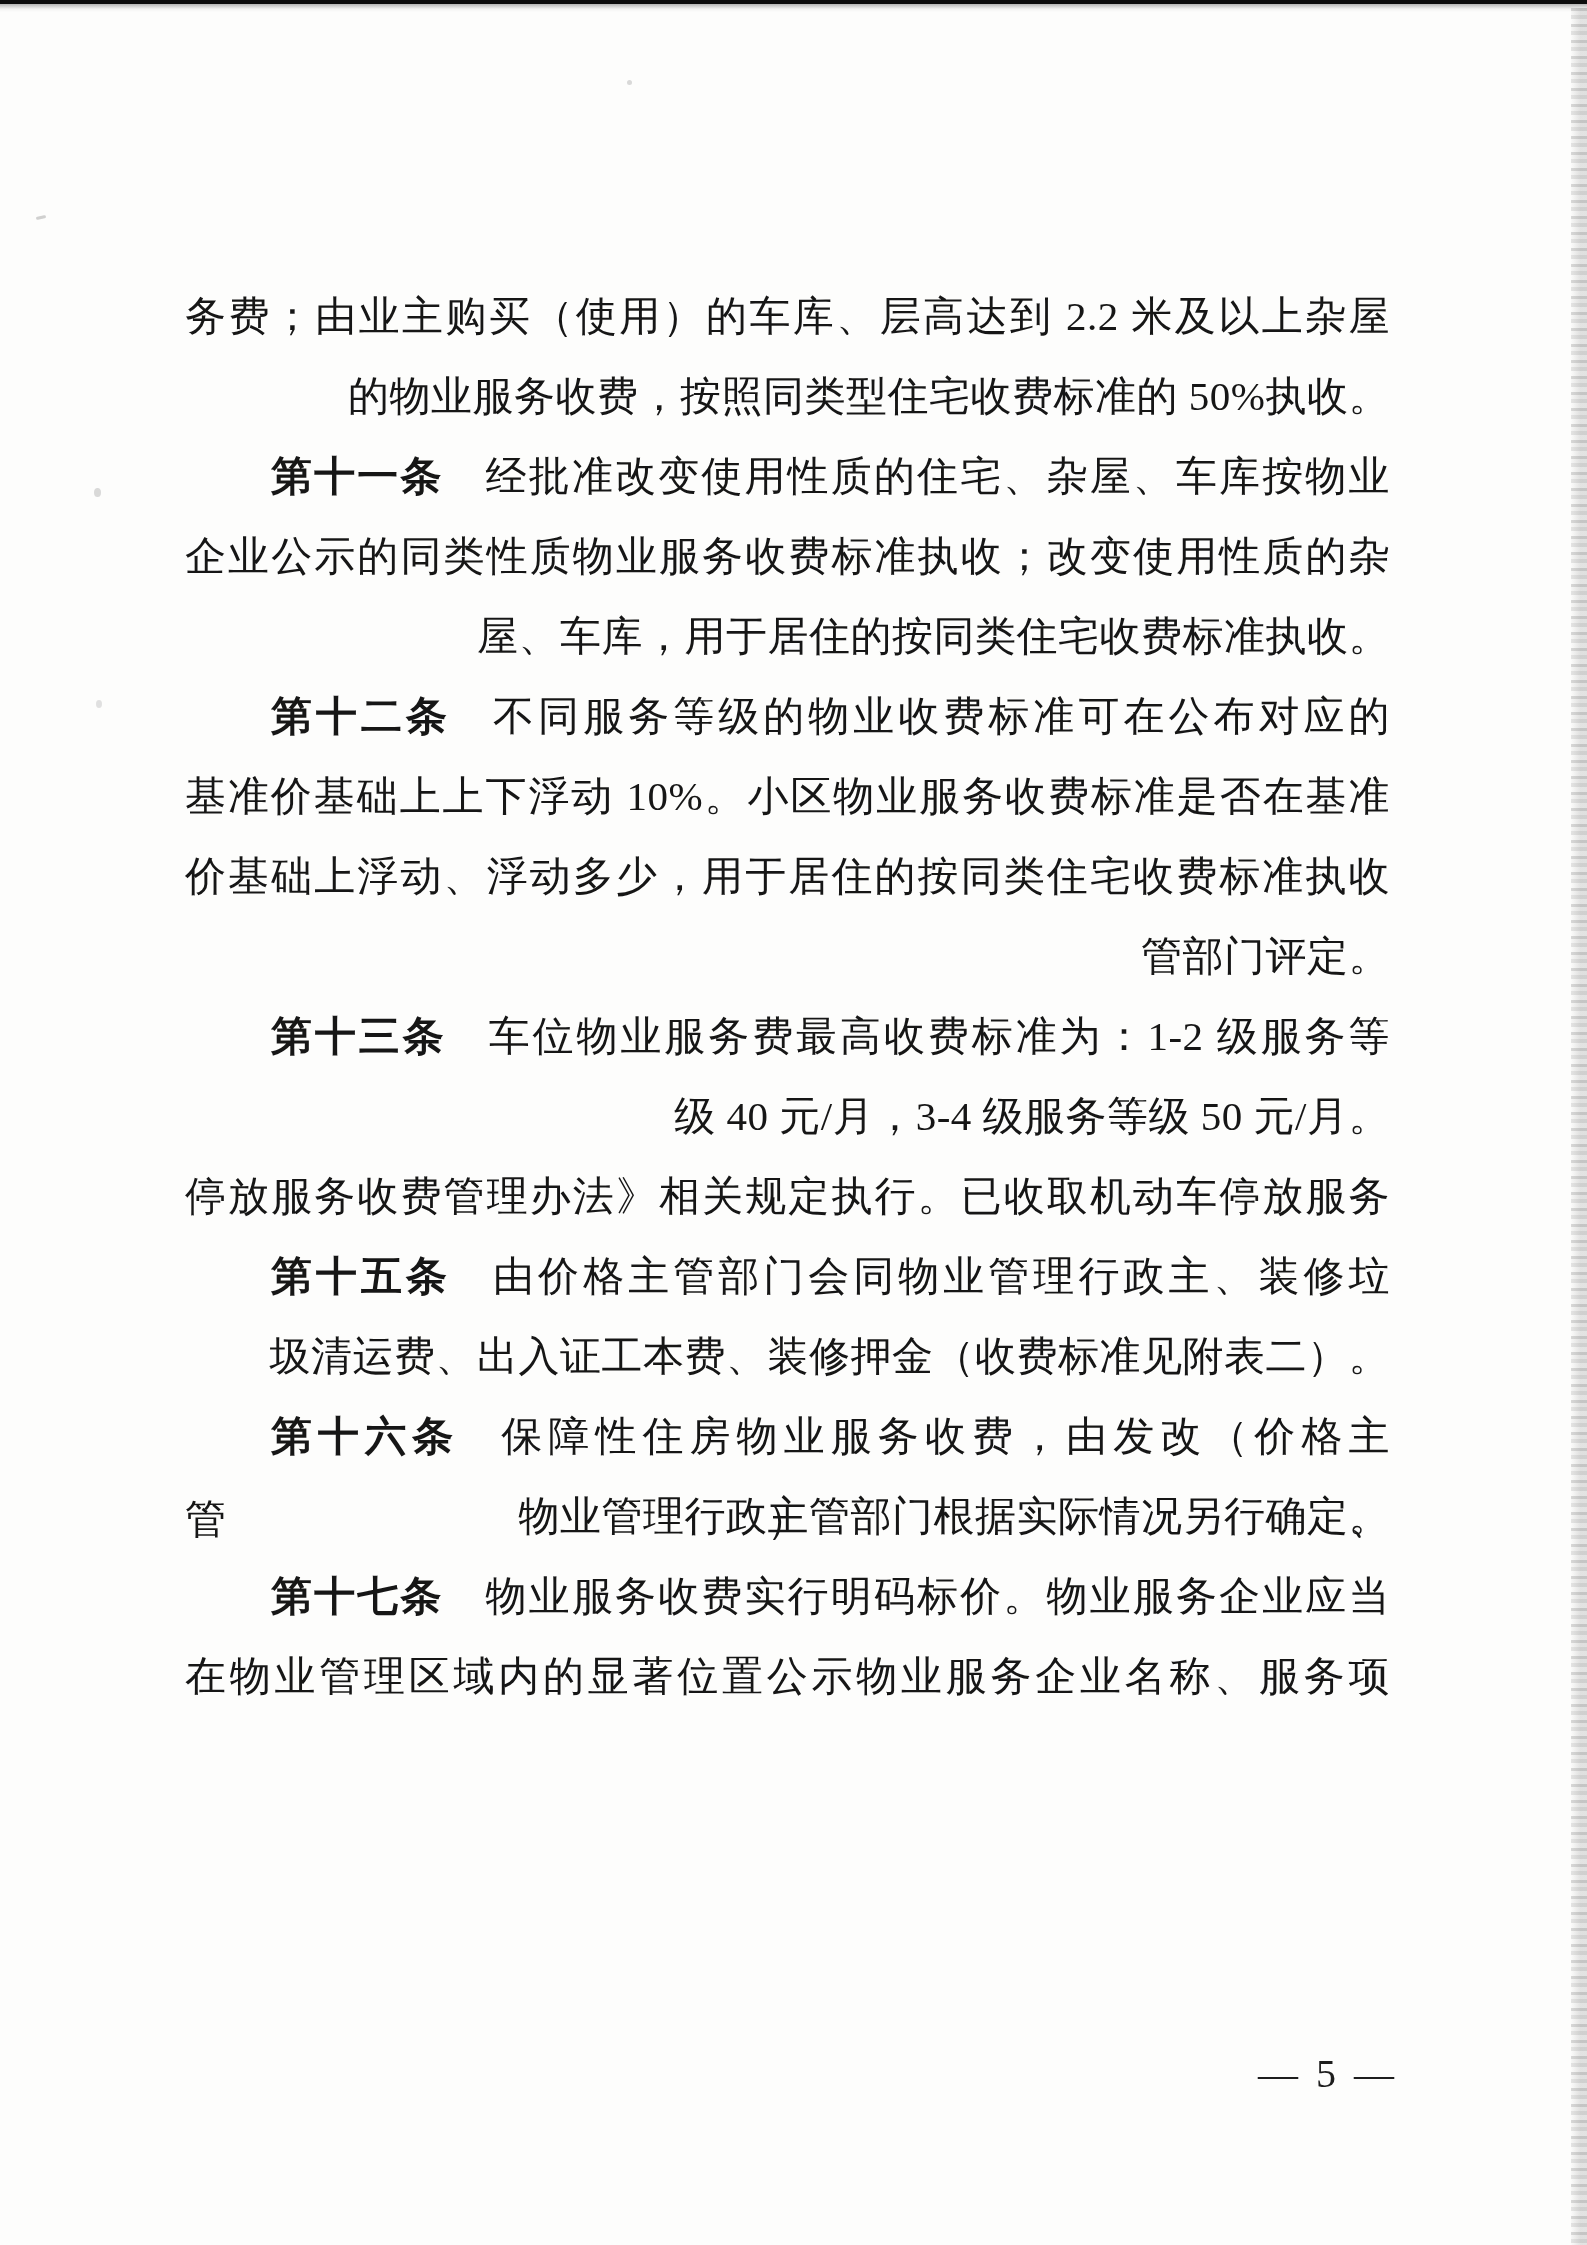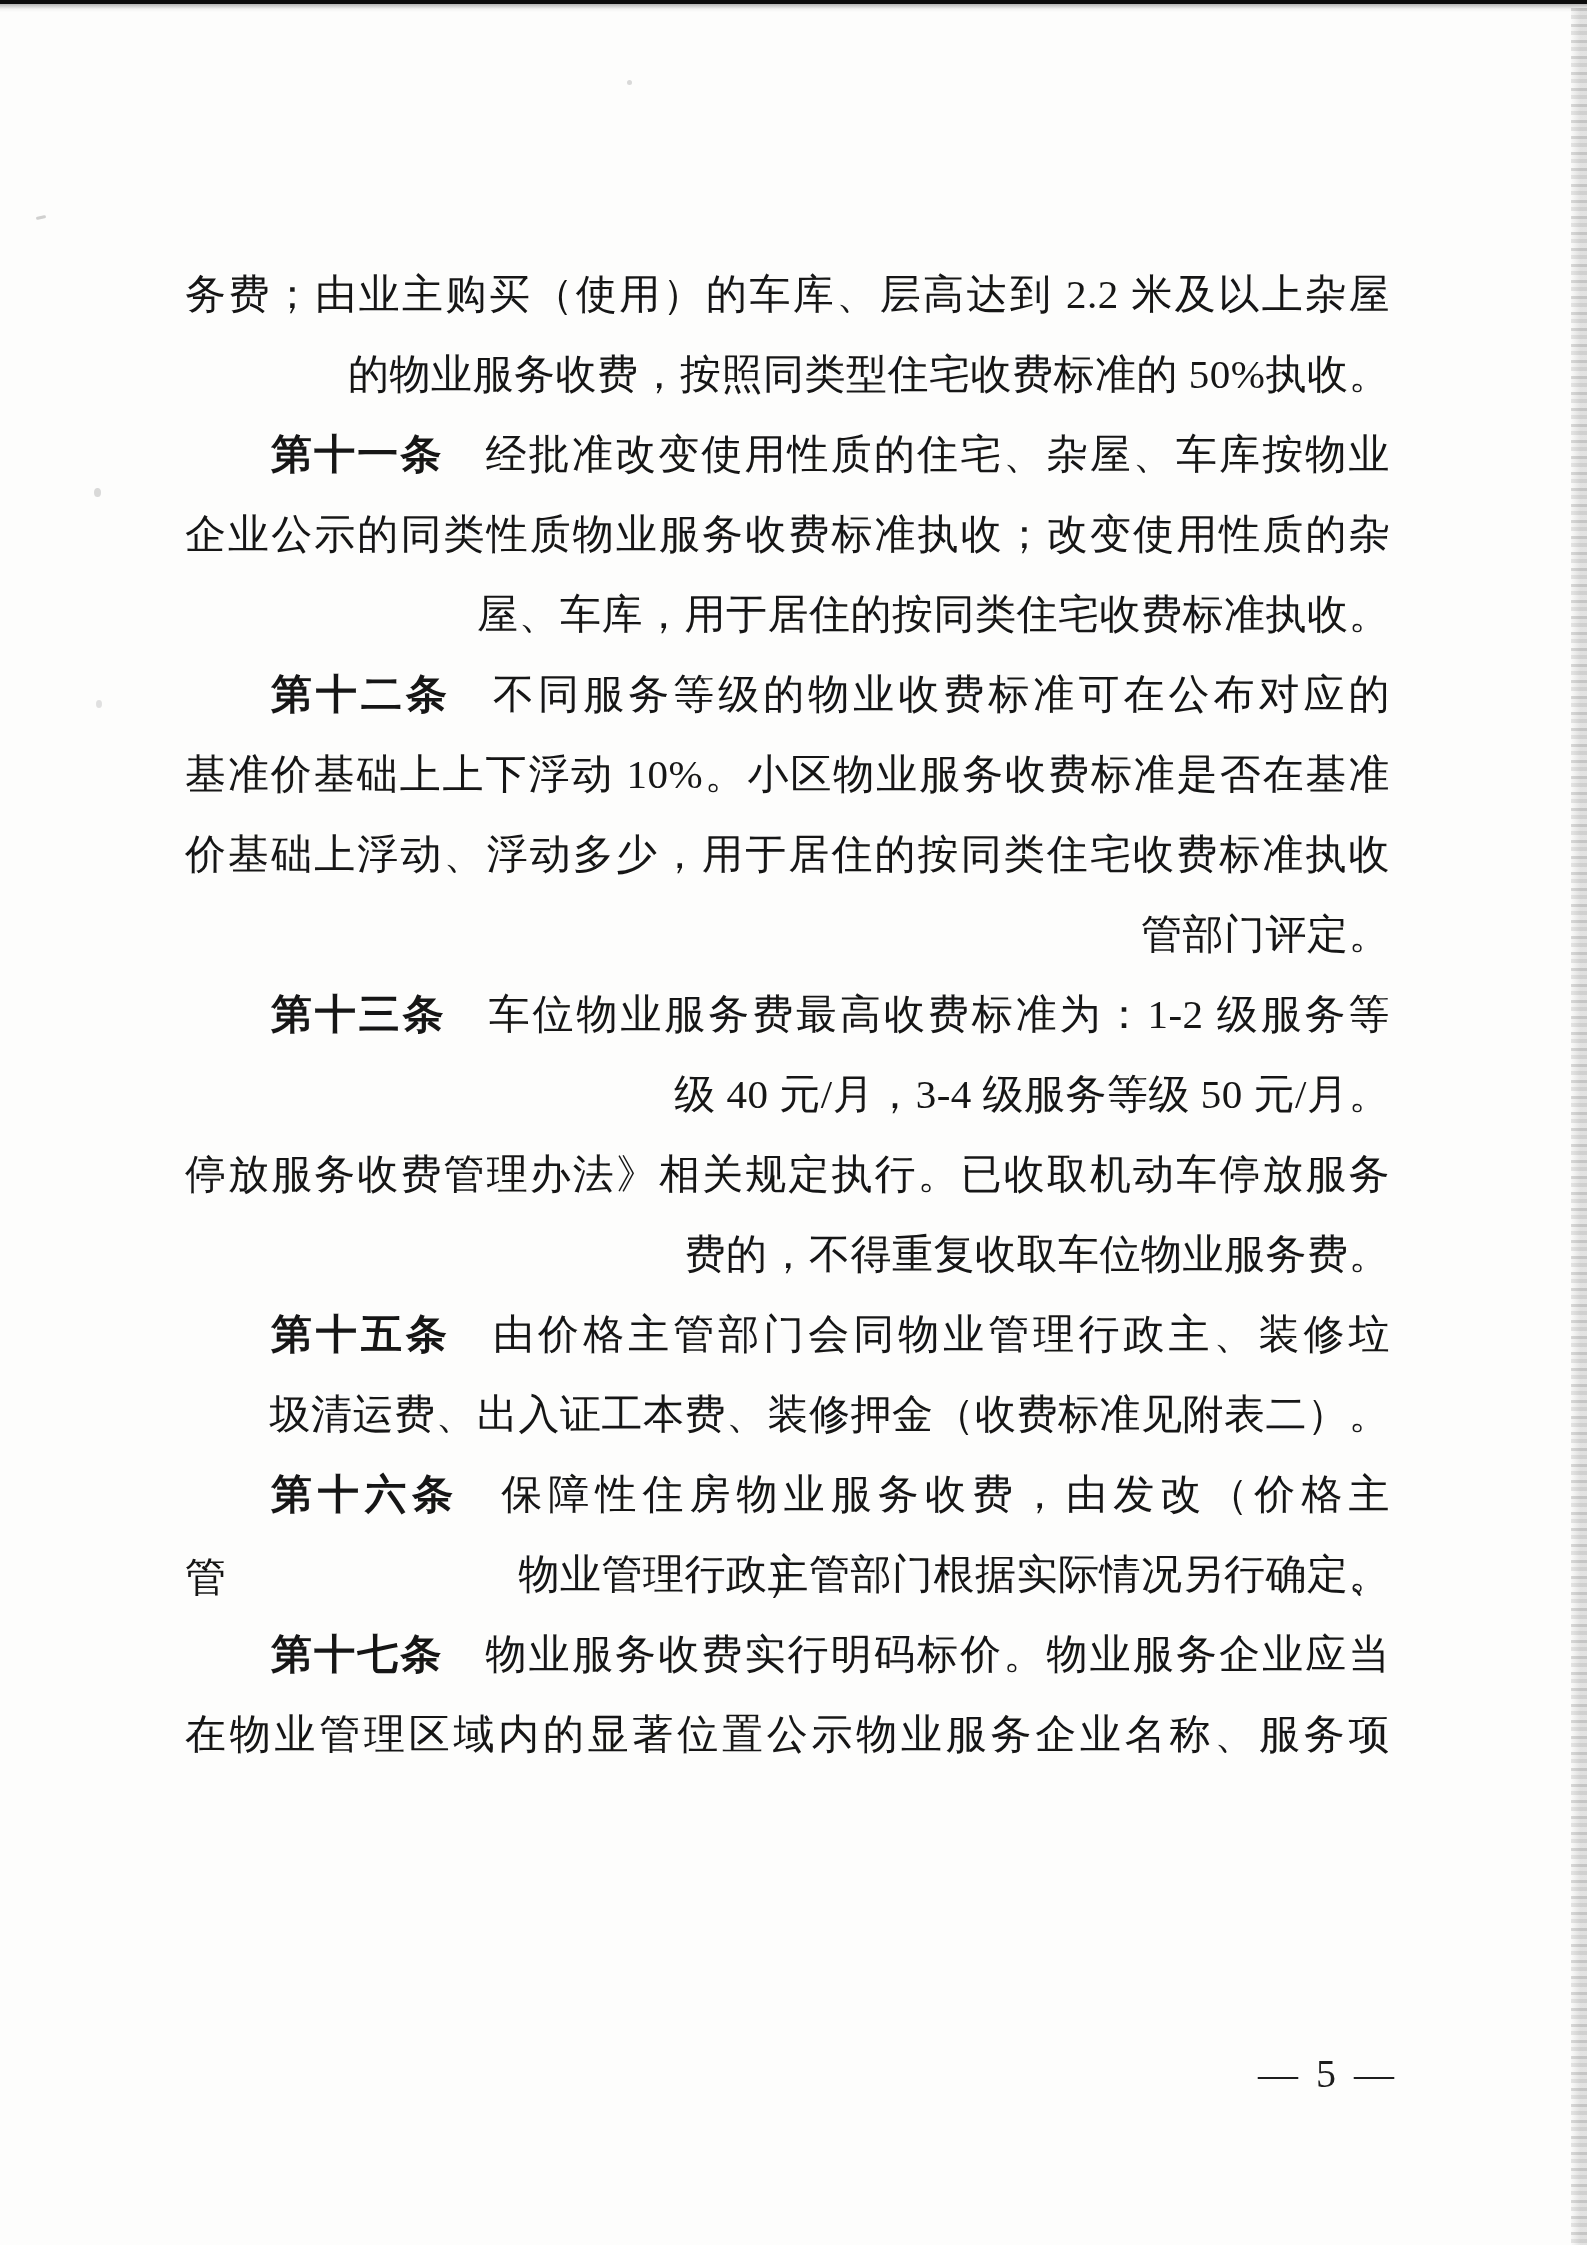--- a/index.html
+++ b/index.html
@@ -31,21 +31,21 @@
       repeating-linear-gradient(to bottom,
         rgba(120,120,120,0.28) 0 3px,
         rgba(190,190,190,0.10) 3px 7px,
         rgba(140,140,140,0.22) 7px 11px,
         rgba(220,220,220,0.05) 11px 16px),
       linear-gradient(to right, rgba(200,200,200,0) 0, rgba(150,150,150,0.25) 60%);
   }
   .content {
     position: absolute;
     left: 185px;
-    top: 254px;
+    top: 276px;
     width: 1205px;
   }
   .line {
     height: 80px;
     line-height: 80px;
     font-size: 41px;
     letter-spacing: 0.5px;
     white-space: normal;
     text-align: right;
   }
@@ -91,21 +91,20 @@
     <div class="line j ind"><span class="art">第十一条</span><span class="txt">经批准改变使用性质的住宅、杂屋、车库按物业</span></div>
     <div class="line j"><span class="txt">企业公示的同类性质物业服务收费标准执收；改变使用性质的杂</span></div>
     <div class="line"><span class="txt">屋、车库，用于居住的按同类住宅收费标准执收。</span></div>
     <div class="line j ind"><span class="art">第十二条</span><span class="txt">不同服务等级的物业收费标准可在公布对应的</span></div>
     <div class="line j"><span class="txt">基准价基础上上下浮动 10%。小区物业服务收费标准是否在基准</span></div>
     <div class="line j"><span class="txt">价基础上浮动、浮动多少，用于居住的按同类住宅收费标准执收</span></div>
     <div class="line"><span class="txt">管部门评定。</span></div>
     <div class="line j ind"><span class="art">第十三条</span><span class="txt">车位物业服务费最高收费标准为：1-2 级服务等</span></div>
     <div class="line"><span class="txt">级 40 元/月，3-4 级服务等级 50 元/月。</span></div>
     <div class="line j"><span class="txt">停放服务收费管理办法》相关规定执行。已收取机动车停放服务</span></div>
-    <div class="line"><span class="txt">费的，不得重复收取车位物业服务费。</span></div>
     <div class="line j ind"><span class="art">第十五条</span><span class="txt">由价格主管部门会同物业管理行政主、装修垃</span></div>
     <div class="line"><span class="txt">圾清运费、出入证工本费、装修押金（收费标准见附表二）。</span></div>
     <div class="line j ind"><span class="art">第十六条</span><span class="txt">保障性住房物业服务收费，由发改（价格主管）、</span></div>
     <div class="line"><span class="txt">物业管理行政主管部门根据实际情况另行确定。</span></div>
     <div class="line j ind"><span class="art">第十七条</span><span class="txt">物业服务收费实行明码标价。物业服务企业应当</span></div>
     <div class="line j"><span class="txt">在物业管理区域内的显著位置公示物业服务企业名称、服务项</span></div>
   </div>
 
   <div class="pageno">— 5 —</div>
 </div>

